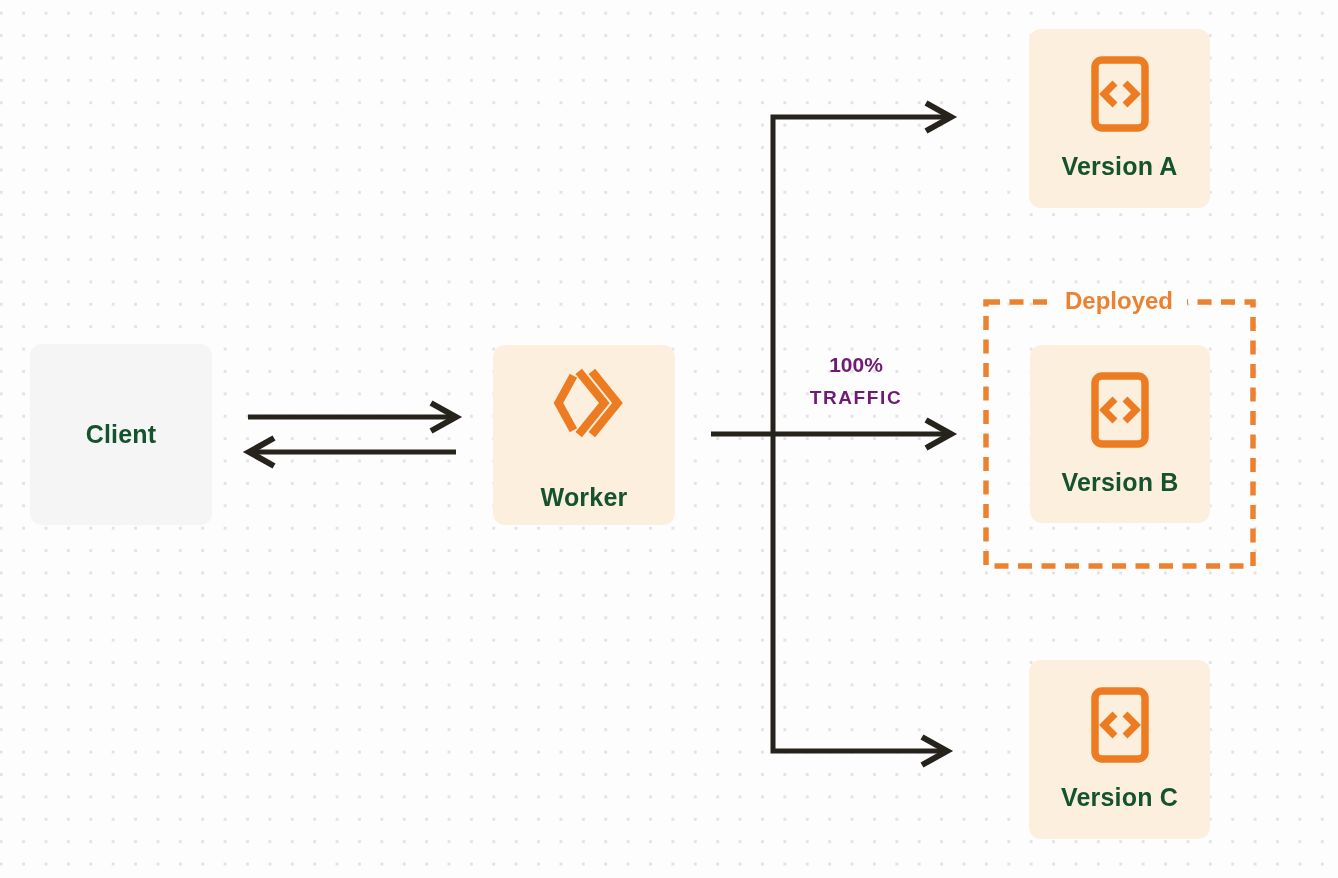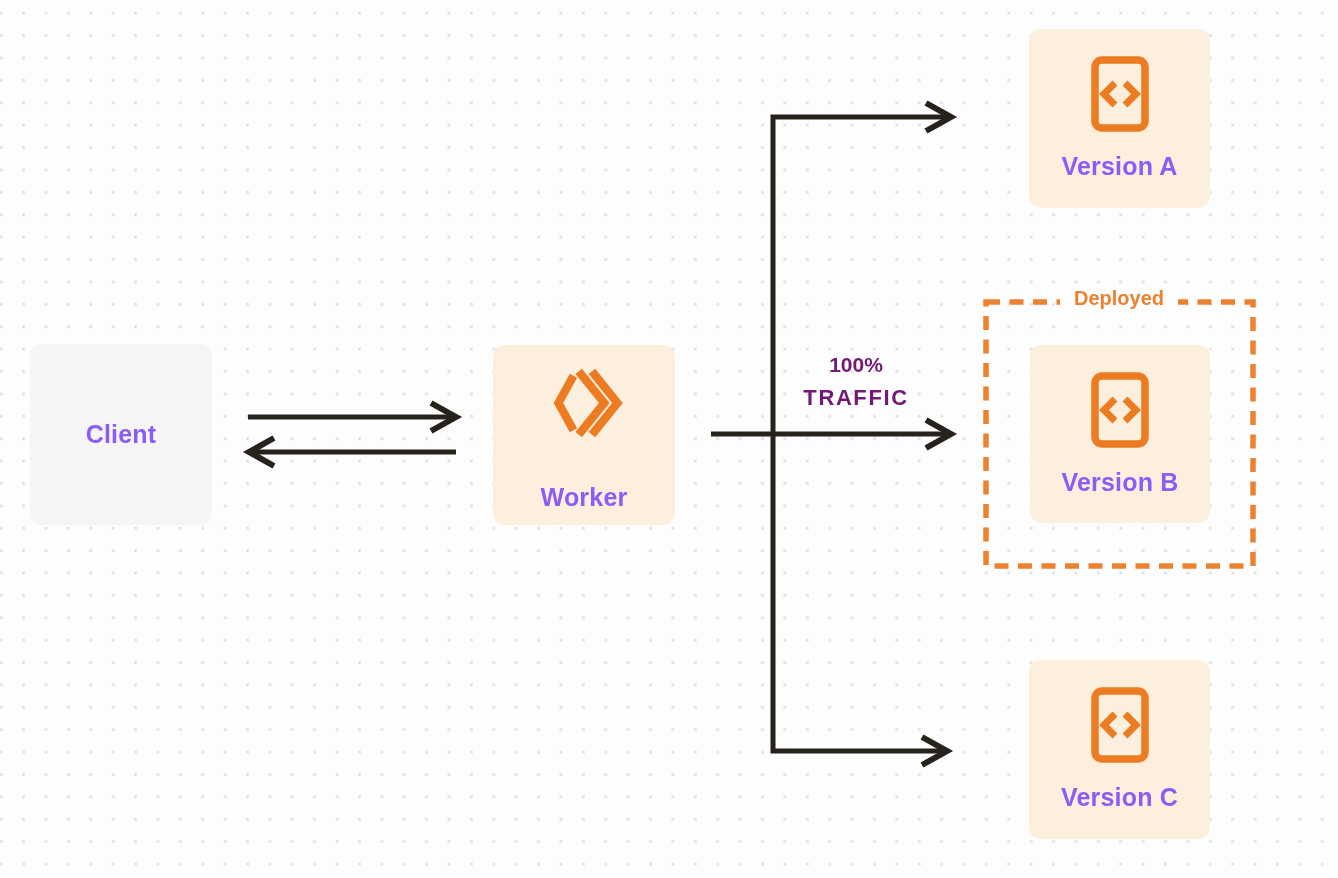--- a/index.html
+++ b/index.html
@@ -37,21 +37,21 @@
     align-items: center;
     justify-content: center;
     gap: 20px;
     box-sizing: border-box;
   }
   .node-gray { background: #F5F5F6; text-align: right; }
   .node-cream { background: #FCEFDE; }
   .node-label {
     font-size: 25px;
     font-weight: 700;
-    color: #8b5cf6;
+    color: #14532d;
     letter-spacing: 0.2px;
     white-space: nowrap;
   }
   .client-node  { left: 30px;   top: 344px; width: 182px; height: 181px; }
   .worker-node  { left: 493px;  top: 345px; width: 182px; height: 180px; gap: 36px; }
   .version-a-node { left: 1029px; top: 29px;  width: 181px; height: 179px; }
   .version-b-node { left: 1030px; top: 345px; width: 180px; height: 178px; }
   .version-c-node { left: 1029px; top: 660px; width: 181px; height: 179px; }
 
   .traffic-label {
@@ -59,28 +59,28 @@
     left: 856px;
     top: 348px;
     transform: translateX(-50%);
     text-align: center;
     color: #701a75;
     font-weight: 700;
     line-height: 33px;
     white-space: nowrap;
   }
   .traffic-label .line1 { font-size: 21px; display: block; }
-  .traffic-label .line2 { font-size: 22px; display: block; letter-spacing: 1.6px; }
+  .traffic-label .line2 { font-size: 19px; display: block; letter-spacing: 1.6px; }
 
   .deployed-label {
     position: absolute;
     left: 1119px;
     top: 287px;
     transform: translateX(-50%);
-    font-size: 20px;
+    font-size: 24px;
     font-weight: 700;
     color: #EC8230;
     background: #FDFDFD;
     padding: 0 14px;
     white-space: nowrap;
     z-index: 3;
   }
   .icon-svg { display: block; }
 </style>
 </head>

